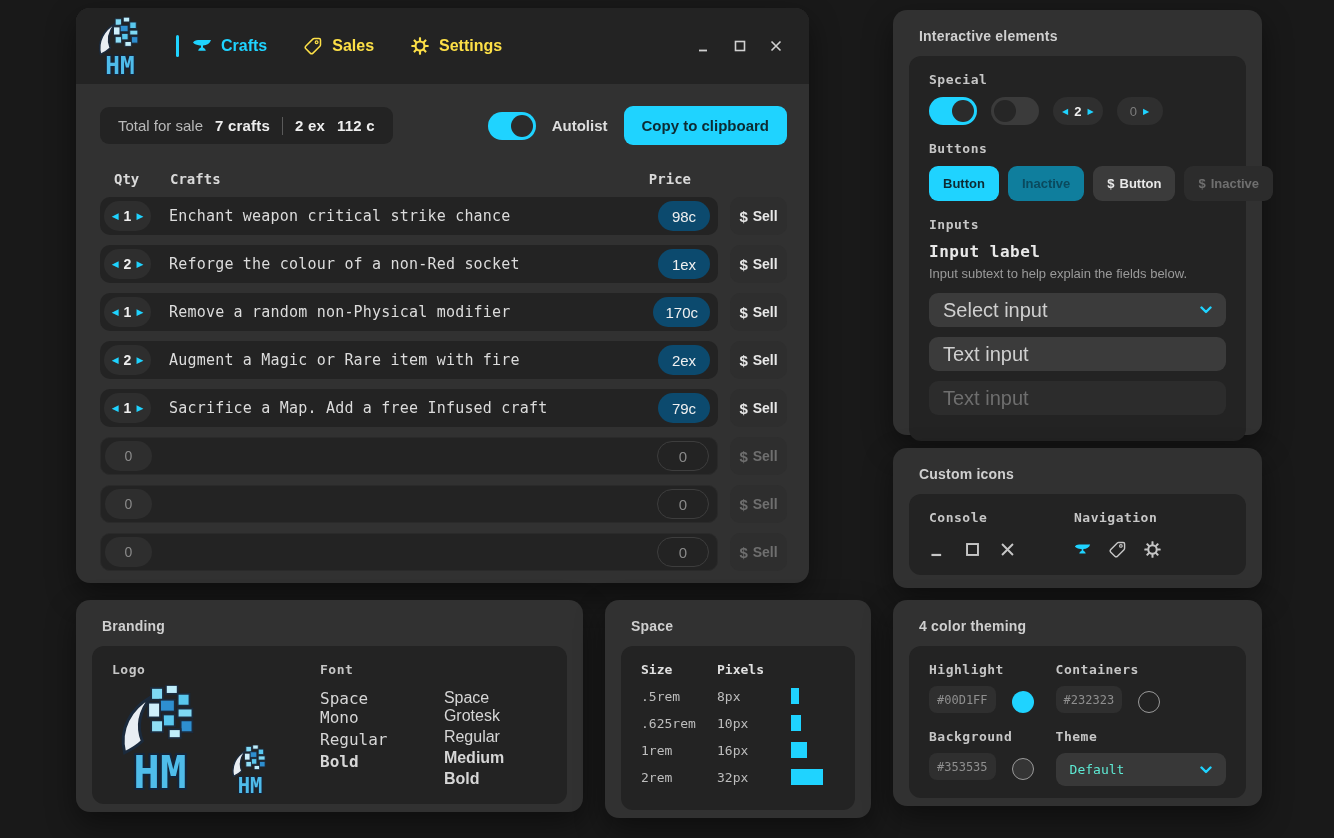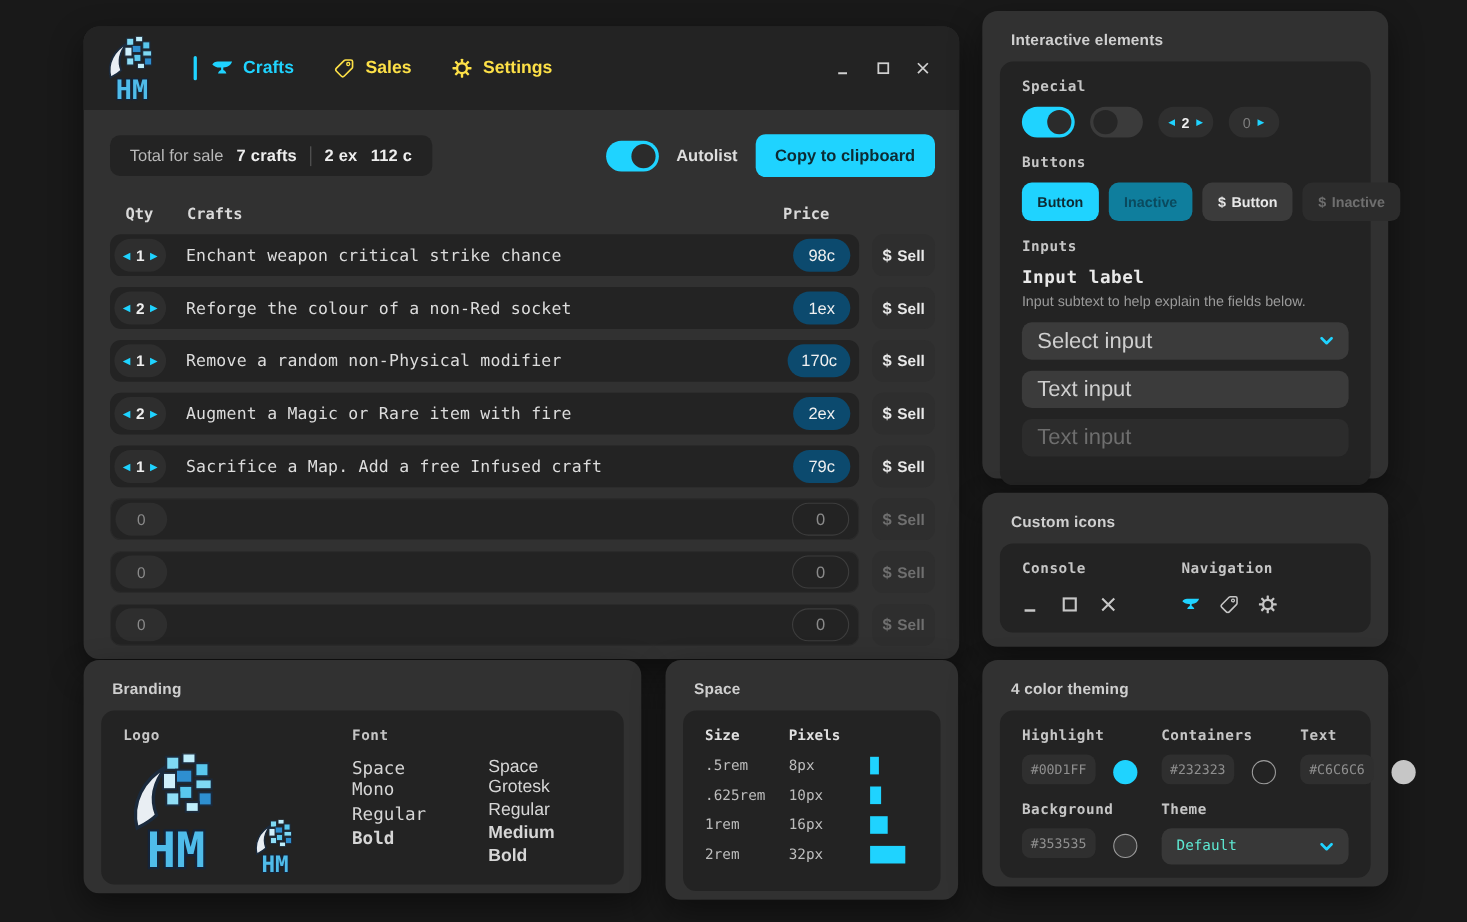--- a/index.html
+++ b/index.html
@@ -23,21 +23,21 @@
   .panel-title {
     font-size:14px; font-weight:600; color:#cfcfcf;
     padding:18px 26px 12px 26px; letter-spacing:.2px;
   }
   .card {
     background:#232323; border-radius:12px;
     margin:0 16px 16px 16px; padding:16px 20px;
   }
 
   
-  .main-window { left:76px; top:24px; width:796px; height:575px; }
+  .main-window { left:76px; top:8px; width:733px; height:575px; }
   .titlebar {
     height:76px; background:#232323;
     border-radius:14px 14px 0 0;
     display:flex; align-items:center; padding:0 26px 0 18px;
   }
   .logo-wrap { width:52px; height:62px; margin-top:4px; }
   .tabs { display:flex; align-items:center; gap:36px; margin-left:30px; }
   .tab { display:flex; align-items:center; gap:9px; font-size:16px; font-weight:700; color:#fde047; cursor:pointer; }
   .tab svg { width:20px; height:18px; }
   .tab.active { color:#1fd3ff; }
@@ -595,27 +595,20 @@
           <span class="sw-circle sw-highlight"></span>
         </div>
       </div>
       <div class="swatch-col">
         <div class="sec-label mono">Containers</div>
         <div class="sw-line">
           <span class="hex-pill mono">#232323</span>
           <span class="sw-circle sw-containers"></span>
         </div>
       </div>
-      <div class="swatch-col">
-        <div class="sec-label mono">Text</div>
-        <div class="sw-line">
-          <span class="hex-pill mono">#C6C6C6</span>
-          <span class="sw-circle sw-text"></span>
-        </div>
-      </div>
     </div>
     <div class="theming-row2">
       <div class="swatch-col">
         <div class="sec-label mono">Background</div>
         <div class="sw-line">
           <span class="hex-pill mono">#353535</span>
           <span class="sw-circle sw-background"></span>
         </div>
       </div>
       <div class="theme-col">

